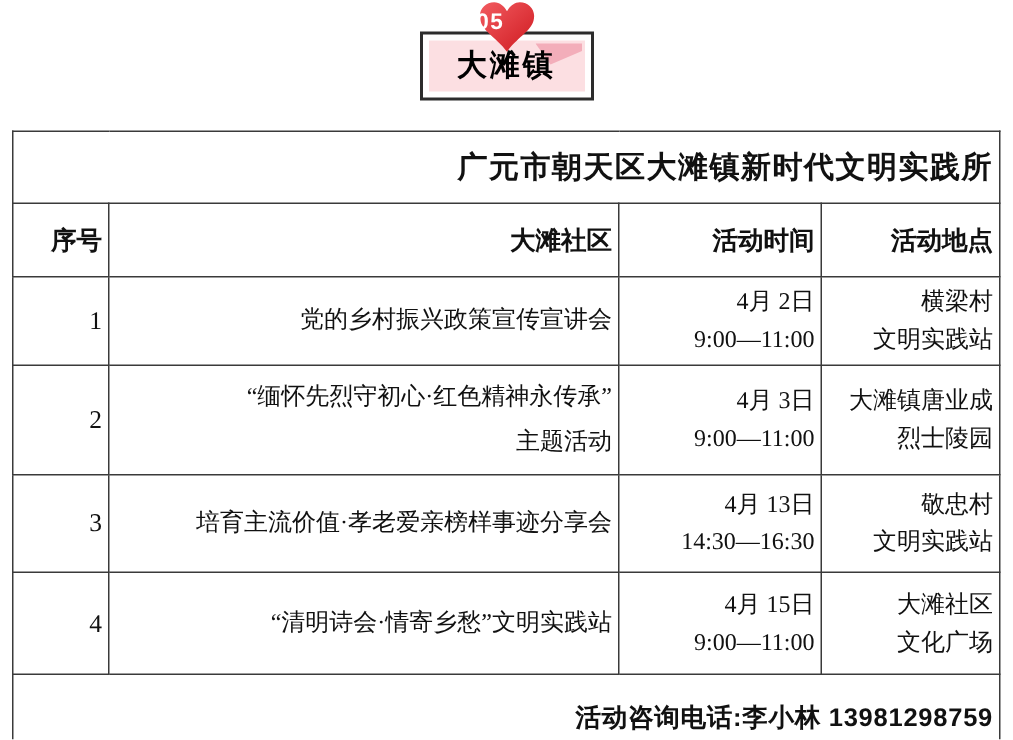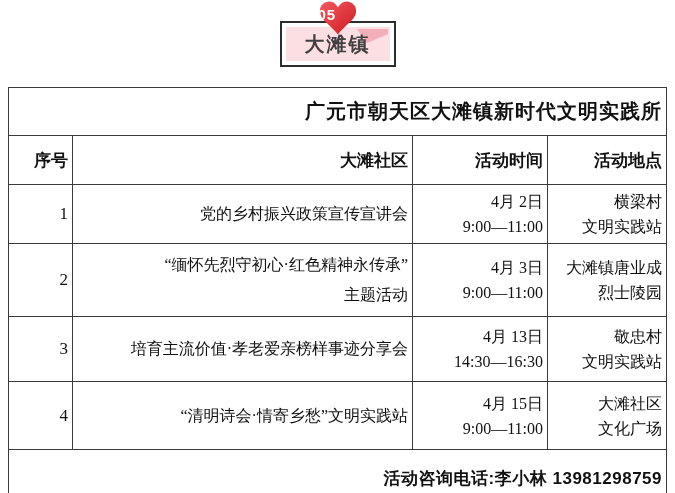--- a/index.html
+++ b/index.html
@@ -21,21 +21,21 @@
     padding:4px;box-sizing:content-box;
   }
   .badge-inner{
     position:relative;width:100%;height:100%;
     background:#fcdfe2;
     display:flex;align-items:center;justify-content:center;
   }
   .fold{position:absolute;top:1px;right:1px;}
   .badge-label{
     position:relative;z-index:2;
-    font-size:20px;font-weight:bold;color:#404040;
+    font-size:20px;font-weight:bold;color:#000000;
     letter-spacing:2px;line-height:1;
   }
   .heart{
     position:absolute;left:50%;top:1px;transform:translateX(-50%);
     width:40px;height:34px;z-index:3;
   }
   .heart svg{display:block;}
   .heart-num{
     position:absolute;left:0;top:6px;width:100%;
     font-size:15px;font-weight:bold;color:#ffffff;

